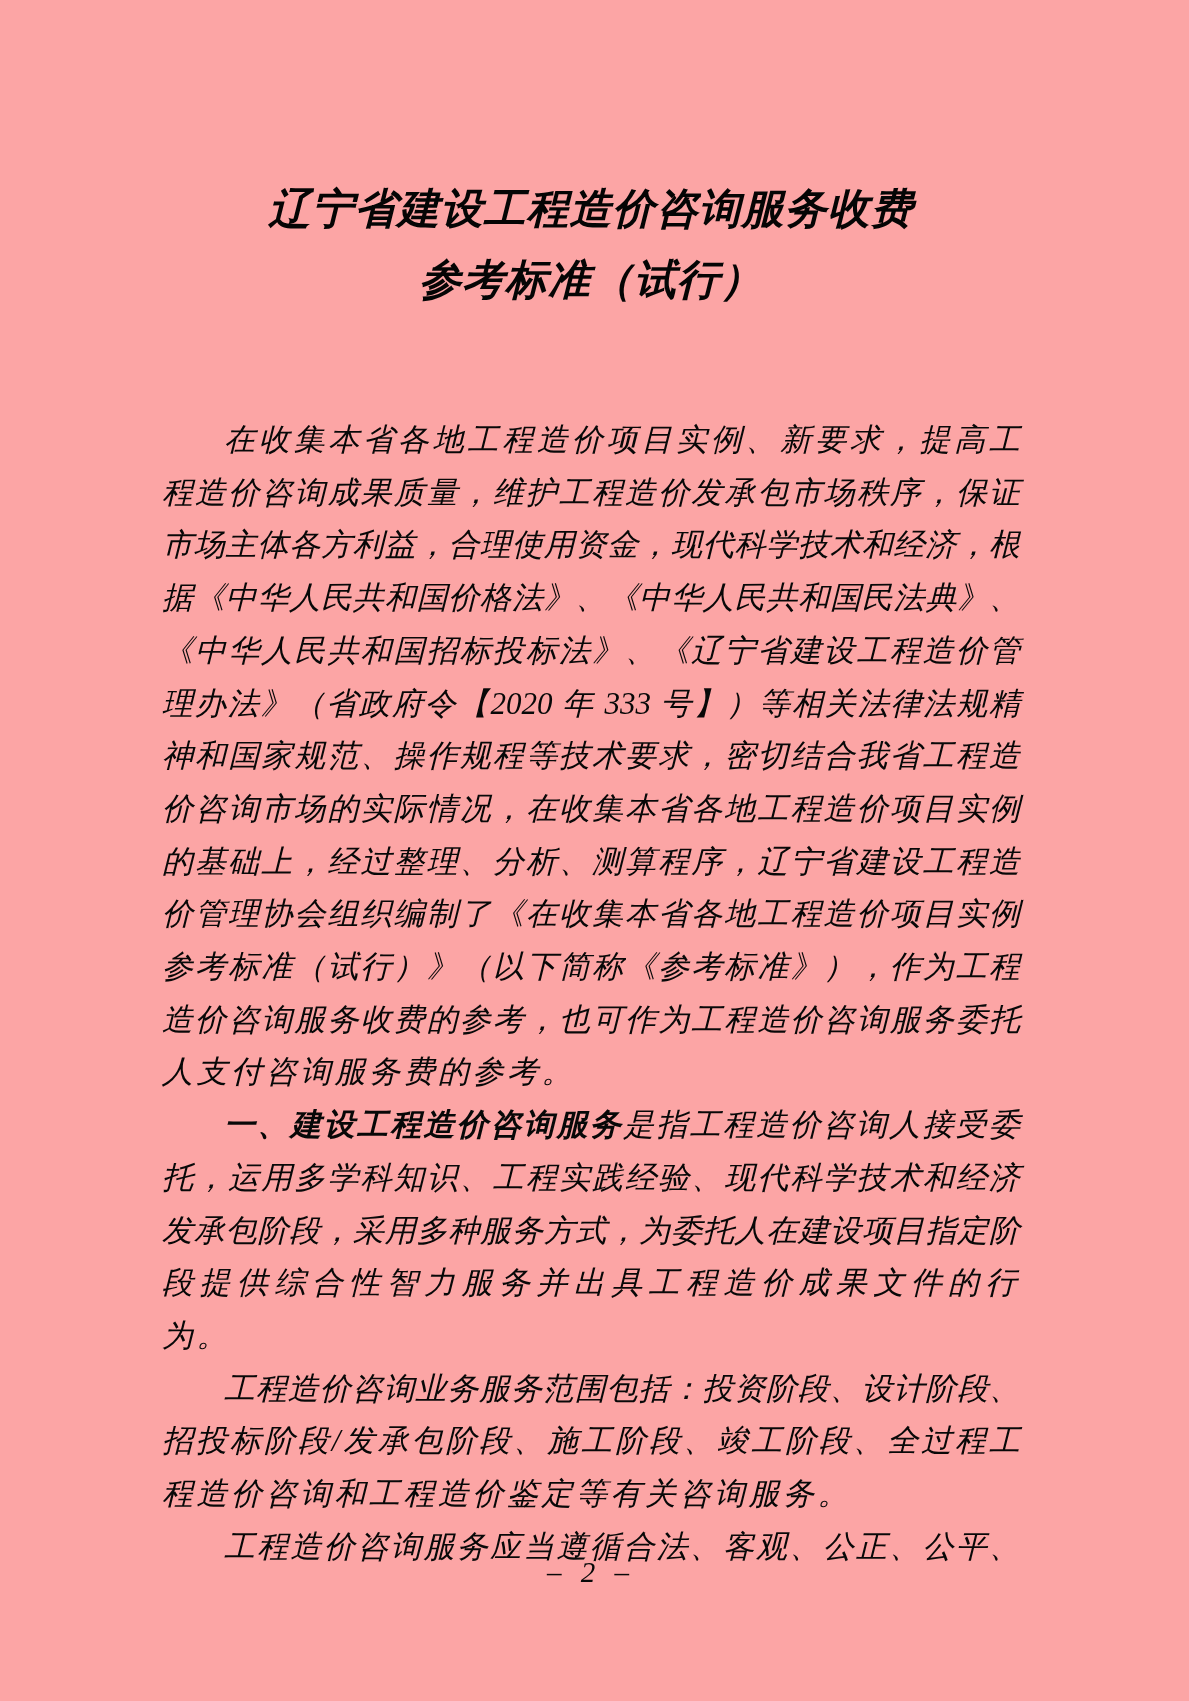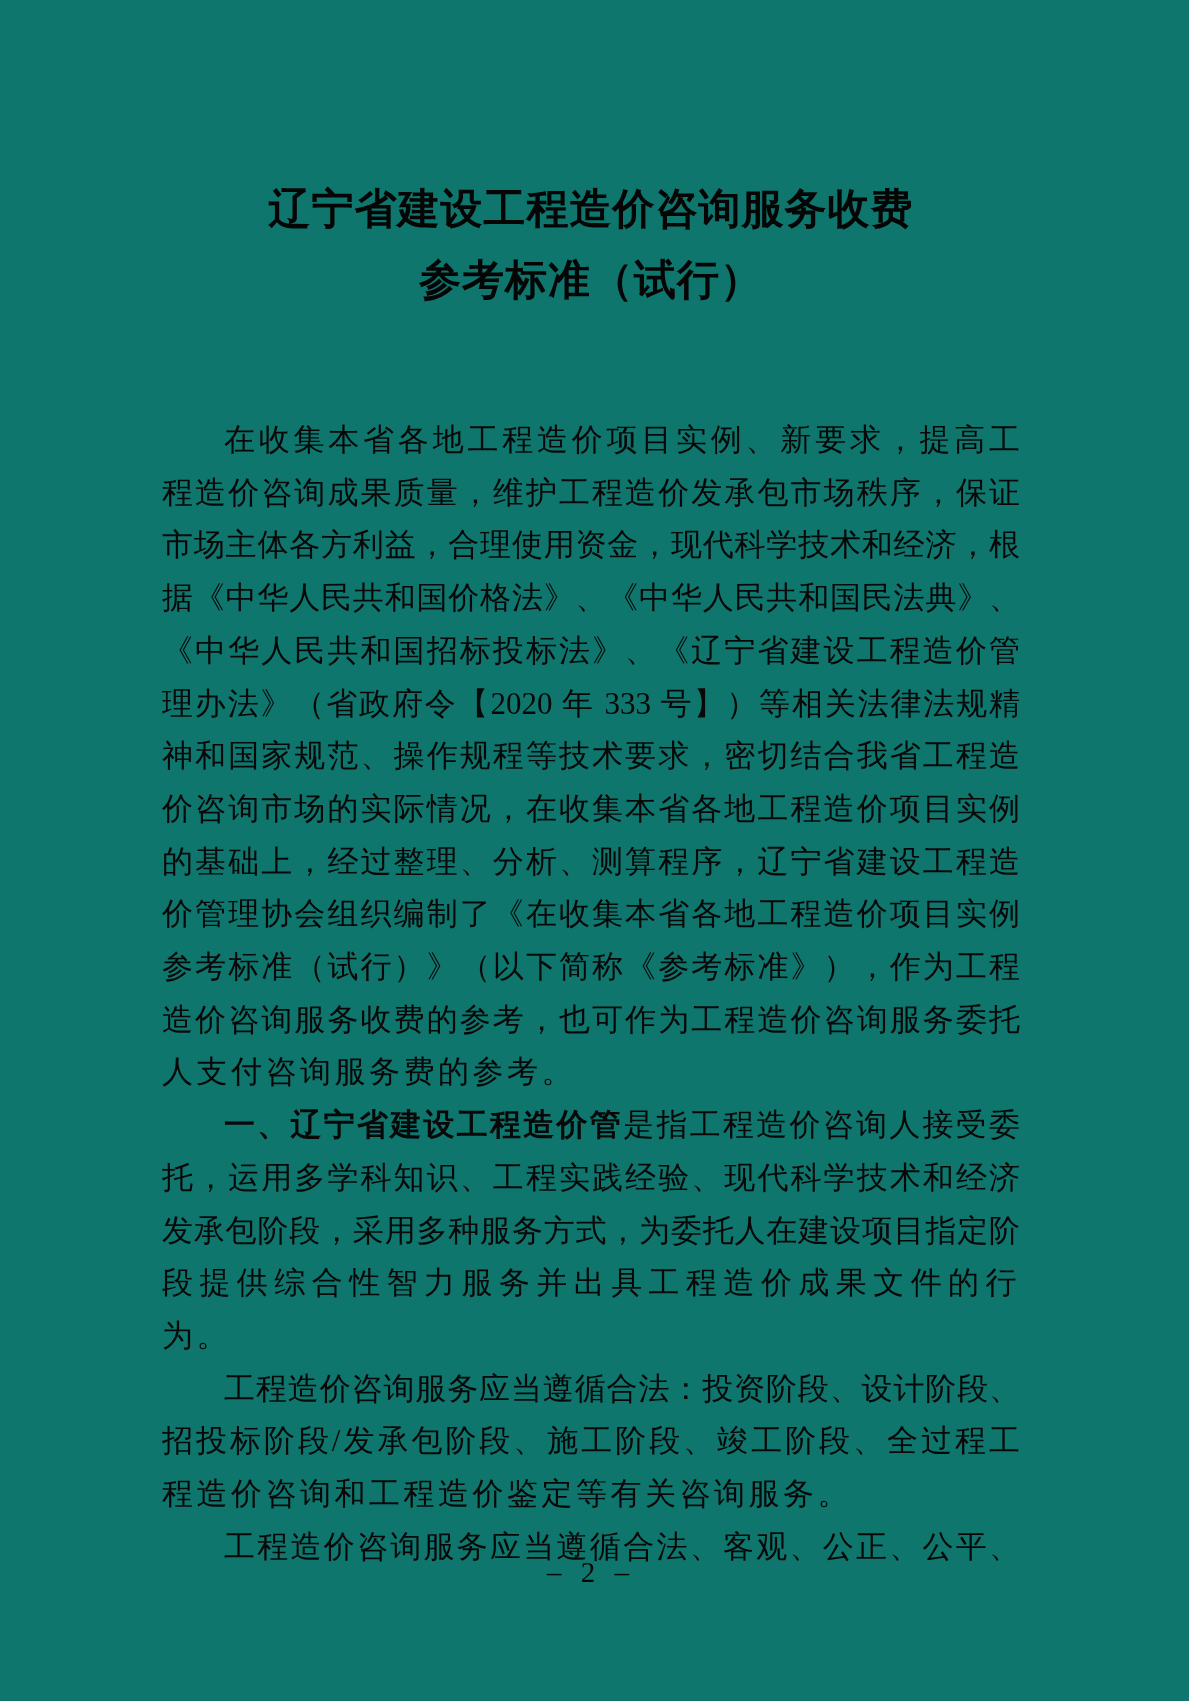--- a/index.html
+++ b/index.html
@@ -4,23 +4,24 @@
 <style>
   html, body {
     margin: 0;
     padding: 0;
     background: #ffffff;
   }
   .page {
     position: relative;
     width: 1189px;
     height: 1701px;
-    background: #0f766e;
+    background: #fca5a5;
     color: #0a0a0a;
     overflow: hidden;
+    font-style: italic;
   }
   .doc-title {
     position: absolute;
     left: 162px;
     top: 186px;
     width: 858px;
     text-align: center;
     font-family: "Liberation Sans", sans-serif;
     font-weight: 700;
     color: #050505;
@@ -92,26 +93,26 @@
     <div class="line">《中华人民共和国招标投标法》、《辽宁省建设工程造价管</div>
     <div class="line">理办法》（省政府令【2020 年 333 号】）等相关法律法规精</div>
     <div class="line">神和国家规范、操作规程等技术要求，密切结合我省工程造</div>
     <div class="line">价咨询市场的实际情况，在收集本省各地工程造价项目实例</div>
     <div class="line">的基础上，经过整理、分析、测算程序，辽宁省建设工程造</div>
     <div class="line">价管理协会组织编制了《在收集本省各地工程造价项目实例</div>
     <div class="line">参考标准（试行）》（以下简称《参考标准》），作为工程</div>
     <div class="line">造价咨询服务收费的参考，也可作为工程造价咨询服务委托</div>
     <div class="line end">人支付咨询服务费的参考。</div>
     <div class="line ind">
-      <span class="bold-seg">一、辽宁省建设工程造价管</span><span>是指工程造价咨询人接受委</span>
+      <span class="bold-seg">一、建设工程造价咨询服务</span><span>是指工程造价咨询人接受委</span>
     </div>
     <div class="line">托，运用多学科知识、工程实践经验、现代科学技术和经济</div>
     <div class="line">发承包阶段，采用多种服务方式，为委托人在建设项目指定阶</div>
     <div class="line end">段提供综合性智力服务并出具工程造价成果文件的行为。</div>
-    <div class="line ind">工程造价咨询服务应当遵循合法：投资阶段、设计阶段、</div>
+    <div class="line ind">工程造价咨询业务服务范围包括：投资阶段、设计阶段、</div>
     <div class="line">招投标阶段/发承包阶段、施工阶段、竣工阶段、全过程工</div>
     <div class="line end">程造价咨询和工程造价鉴定等有关咨询服务。</div>
     <div class="line ind">工程造价咨询服务应当遵循合法、客观、公正、公平、</div>
   </div>
 
   <div class="footer">– 2 –</div>
 
 </div>
 
 </body></html>

